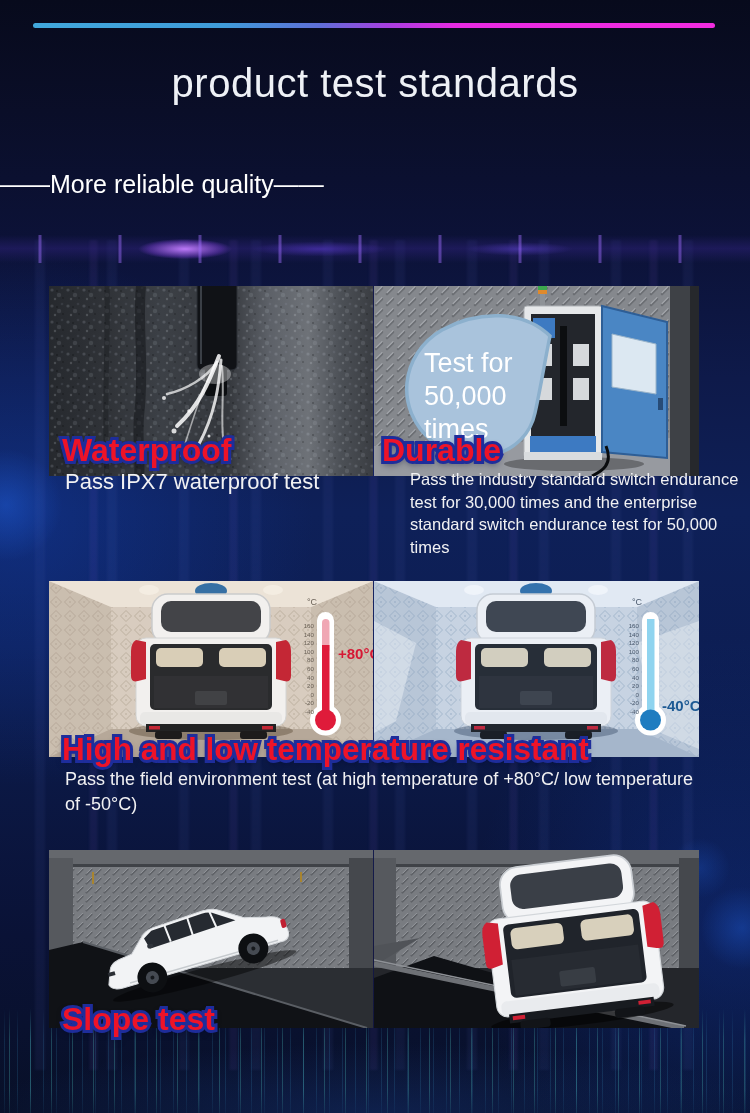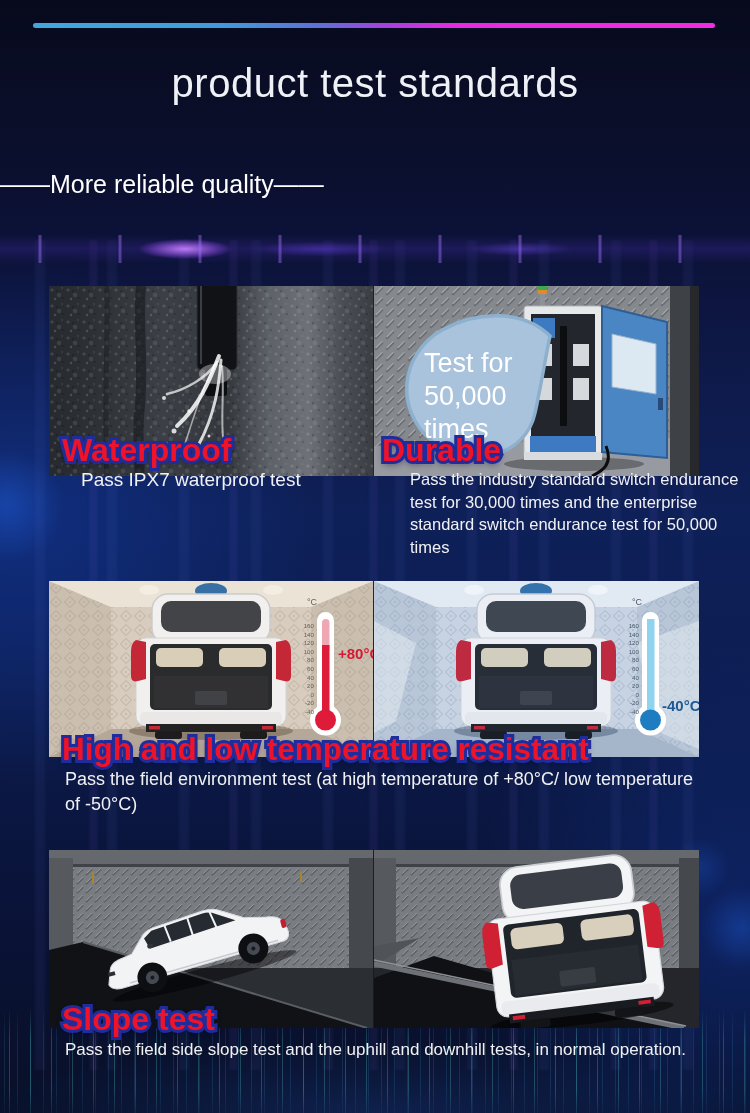--- a/index.html
+++ b/index.html
@@ -48,21 +48,21 @@
   #img-slope-rear{left:374px;top:830px;width:325px;height:178px;}
   .heading{position:absolute;z-index:3;font-weight:bold;font-size:32px;line-height:1.05;white-space:nowrap;}
   .heading .stroke{position:absolute;left:0;top:0;color:#1e2d9b;-webkit-text-stroke:6px #1e2d9b;
     text-shadow:0 3px 7px rgba(2,6,40,0.65);}
   .heading .fill{position:relative;color:#ee1328;}
   #h-waterproof{left:62px;top:434px;}
   #h-durable{left:382px;top:434px;}
   #h-temp{left:62px;top:733px;font-size:31.5px;}
   #h-slope{left:62px;top:1003px;}
   .para{position:absolute;z-index:3;color:#f1f1f3;font-weight:400;}
-  #p-waterproof{left:65px;top:469px;font-size:19px;white-space:nowrap;margin-left:16px;}
+  #p-waterproof{left:65px;top:469px;font-size:22px;white-space:nowrap;}
   #p-durable{left:382px;top:468px;width:336px;font-size:16.5px;line-height:22.5px;margin-left:28px;}
   #p-temp{left:65px;top:767px;width:630px;font-size:18px;line-height:25px;}
   #p-slope{left:65px;top:1037px;width:655px;font-size:17px;line-height:25px;}
 </style>
 </head>
 <body>
 
 <div id="page">
   <div class="layer bokeh"></div>
   <div class="layer mid-streaks"></div>
@@ -414,14 +414,13 @@
   <div class="heading" id="h-temp">
     <span class="stroke">High and low temperature resistant</span>
     <span class="fill">High and low temperature resistant</span>
   </div>
   <div class="para" id="p-temp">Pass the field environment test (at high temperature of +80°C/ low temperature of -50°C)</div>
 
   <div class="heading" id="h-slope">
     <span class="stroke">Slope test</span>
     <span class="fill">Slope test</span>
   </div>
-  <div class="para" id="p-slope">Pass the field side slope test and the uphill and downhill tests, in normal operation.</div>
 </div>
 
 </body></html>

